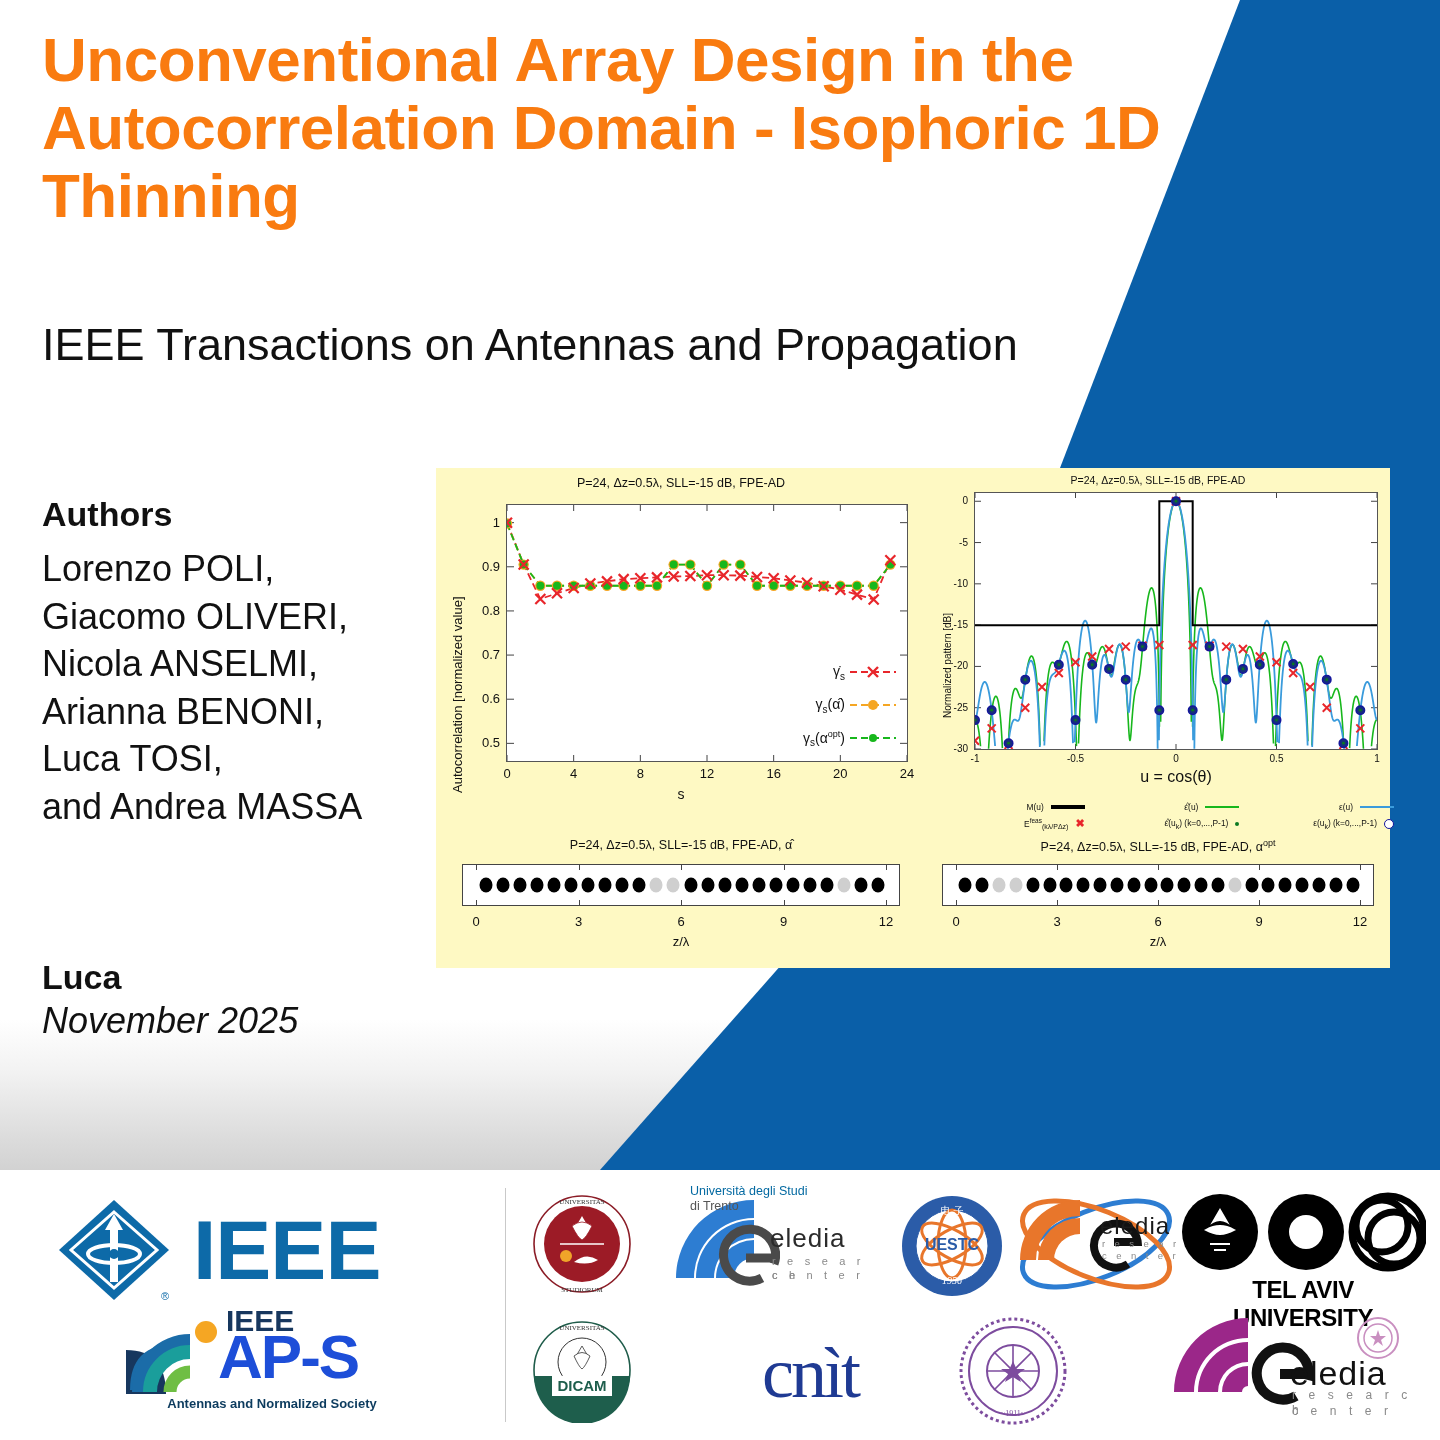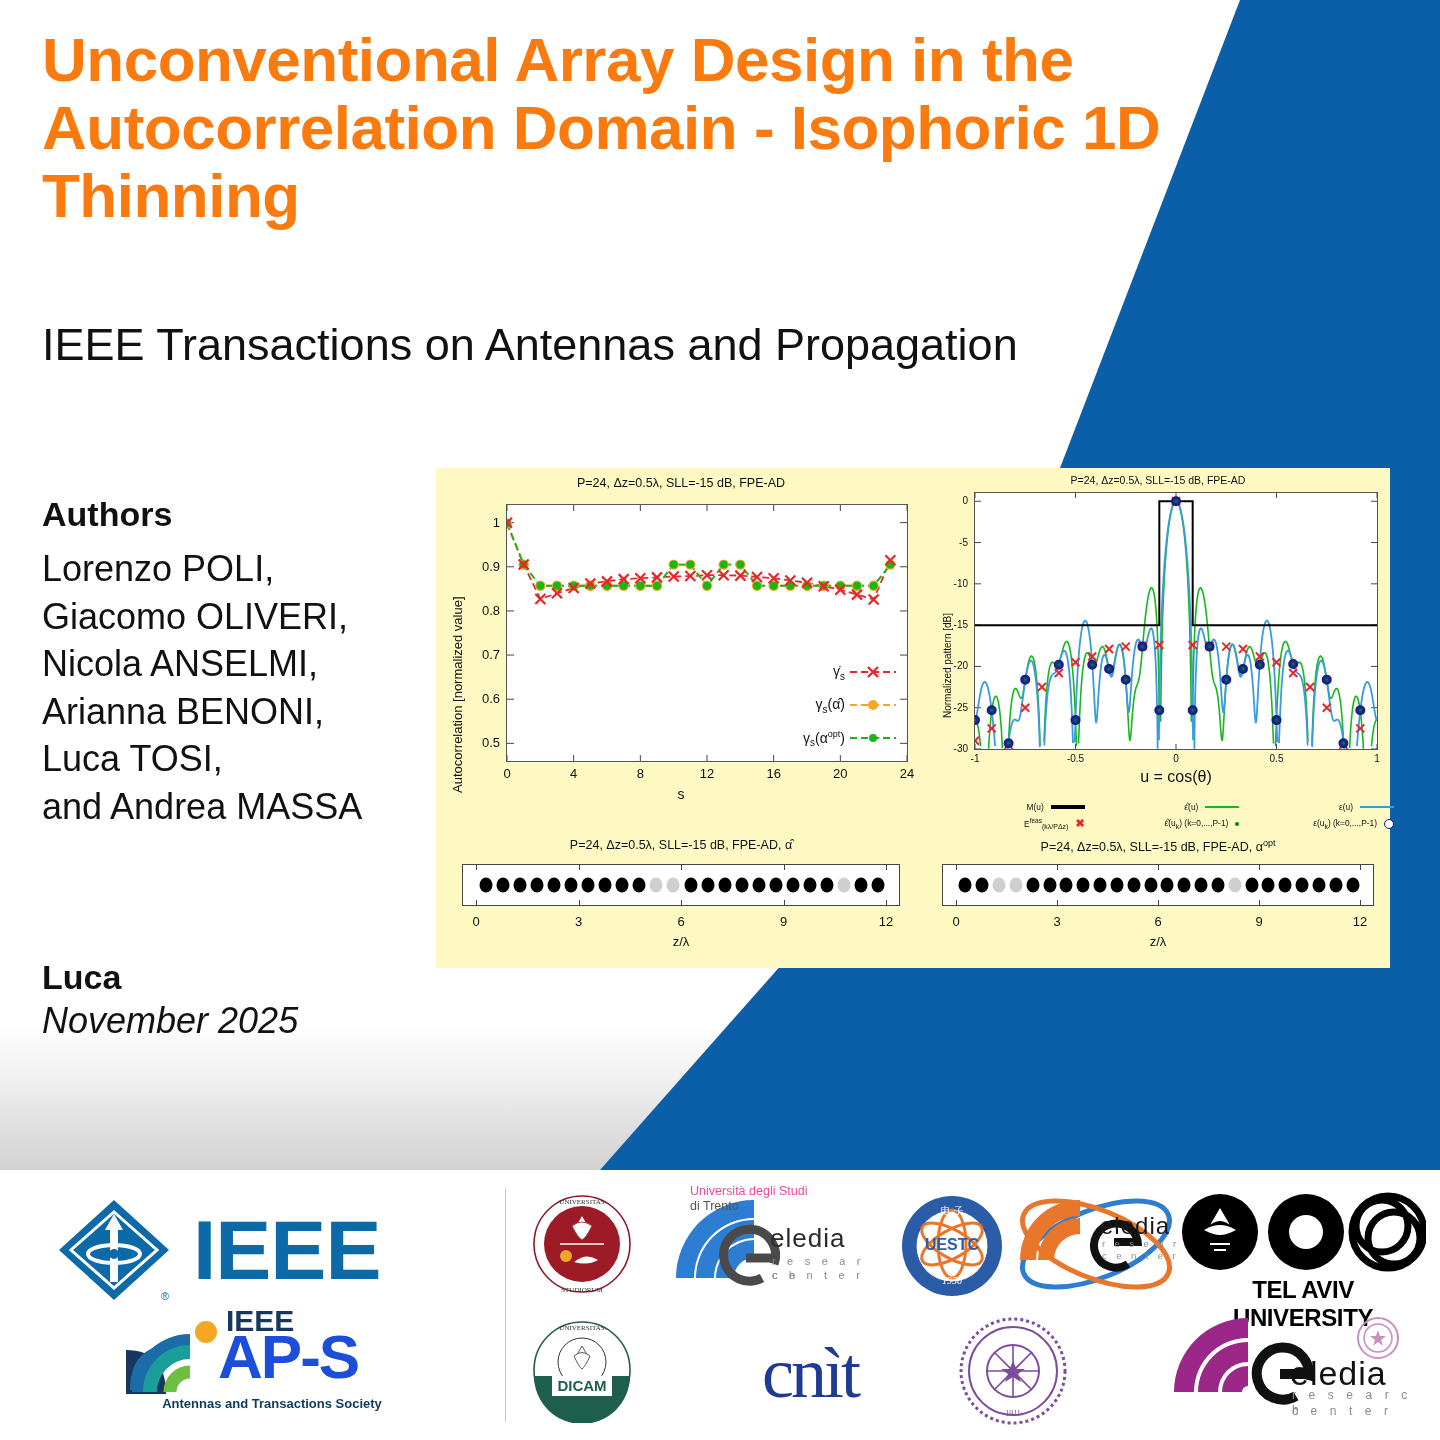--- a/index.html
+++ b/index.html
@@ -526,21 +526,21 @@
       <svg width="140" height="90" viewBox="0 0 140 90" style="position:absolute;left:0;top:10px;">
         <path d="M18 84 L18 40 Q58 40 58 84 Z" fill="#17375E"></path>
         <path d="M22 80 Q22 34 68 34 L68 52 Q40 52 40 80 Z" fill="#1B6CA8" transform="rotate(0)"></path>
         <path d="M24 82 A58 58 0 0 1 82 24 L82 42 A40 40 0 0 0 42 82 Z" fill="#1B6CA8"></path>
         <path d="M42 82 A40 40 0 0 1 82 42" fill="none" stroke="#1A9E9B" stroke-width="14"></path>
         <path d="M62 82 A20 20 0 0 1 82 62" fill="none" stroke="#6FBE44" stroke-width="13"></path>
         <circle cx="98" cy="22" r="11" fill="#F5A623"></circle>
       </svg>
       <div style="position:absolute;left:118px;top:4px;font-size:30px;font-weight:bold;color:#17375E;letter-spacing:0px;">IEEE</div>
       <div style="position:absolute;left:110px;top:26px;font-size:62px;font-weight:bold;color:#1d4ed8;letter-spacing:-2px;line-height:1;">AP-S</div>
-      <div style="position:absolute;left:4px;top:96px;width:320px;text-align:center;" class="logo-cap">Antennas and Transactions Society</div>
+      <div style="position:absolute;left:4px;top:96px;width:320px;text-align:center;" class="logo-cap">Antennas and Normalized Society</div>
     </div>
 
     <svg style="position:absolute;left:530px;top:22px;" width="105" height="105" viewBox="0 0 105 105">
       <circle cx="52" cy="52" r="48" fill="#fff" stroke="#8b1c26" stroke-width="1.6"></circle>
       <circle cx="52" cy="52" r="38" fill="#9C1B26"></circle>
       <path d="M30 52 h44" stroke="#fff" stroke-width="1.6"></path>
       <path d="M52 24 l-8 14 h16 z" fill="#fff"></path>
       <path d="M42 34 q10 -8 20 0 q-6 12 -10 14 q-4 -2 -10 -14 z" fill="#fff" stroke="#9C1B26" stroke-width="0.8"></path>
       <circle cx="36" cy="64" r="6" fill="#F0A429"></circle>
       <path d="M44 70 q12 -10 24 -2 q-10 6 -24 2 z" fill="#fff"></path>
@@ -558,21 +558,21 @@
       <text x="52" y="73" font-size="15" font-weight="bold" fill="#1E5E4C" text-anchor="middle" font-family="Liberation Sans, sans-serif">DICAM</text>
       <text x="52" y="12" font-size="7" fill="#333" text-anchor="middle" font-family="Liberation Serif, serif">UNIVERSITAS</text>
     </svg>
 
     <div style="position:absolute;left:670px;top:18px;width:210px;height:110px;">
       <svg width="96" height="88" viewBox="0 0 96 88" style="position:absolute;left:0;top:6px;">
         <path d="M6 84 A78 78 0 0 1 84 6 L84 24 A60 60 0 0 0 24 84 Z" fill="#2D7DD2"></path>
         <path d="M26 84 A58 58 0 0 1 84 26 L84 44 A40 40 0 0 0 44 84 Z" fill="#2D7DD2"></path>
         <path d="M46 84 A38 38 0 0 1 84 46 L84 64 A20 20 0 0 0 64 84 Z" fill="#2D7DD2"></path>
       </svg>
-      <div style="position:absolute;left:20px;top:-4px;font-size:12.5px;color:#ec4899;line-height:1.2;">Università degli Studi</div>
+      <div style="position:absolute;left:20px;top:-4px;font-size:12.5px;color:#0369a1;line-height:1.2;">Università degli Studi</div>
       <div style="position:absolute;left:20px;top:11px;font-size:12.5px;color:#555;line-height:1.2;">di Trento</div>
       <svg width="64" height="64" viewBox="0 0 64 64" style="position:absolute;left:46px;top:36px;">
         <path d="M58 40 A26 26 0 1 0 46 54" fill="none" stroke="#4a4a4a" stroke-width="9"></path>
         <path d="M30 34 h30" stroke="#4a4a4a" stroke-width="9"></path>
       </svg>
       <div class="eledia-txt" style="position:absolute;left:100px;top:38px;">eledia</div>
       <div class="eledia-sub" style="position:absolute;left:102px;top:66px;">r e s e a r c h</div>
       <div class="eledia-sub" style="position:absolute;left:102px;top:80px;">c e n t e r</div>
     </div>
 

